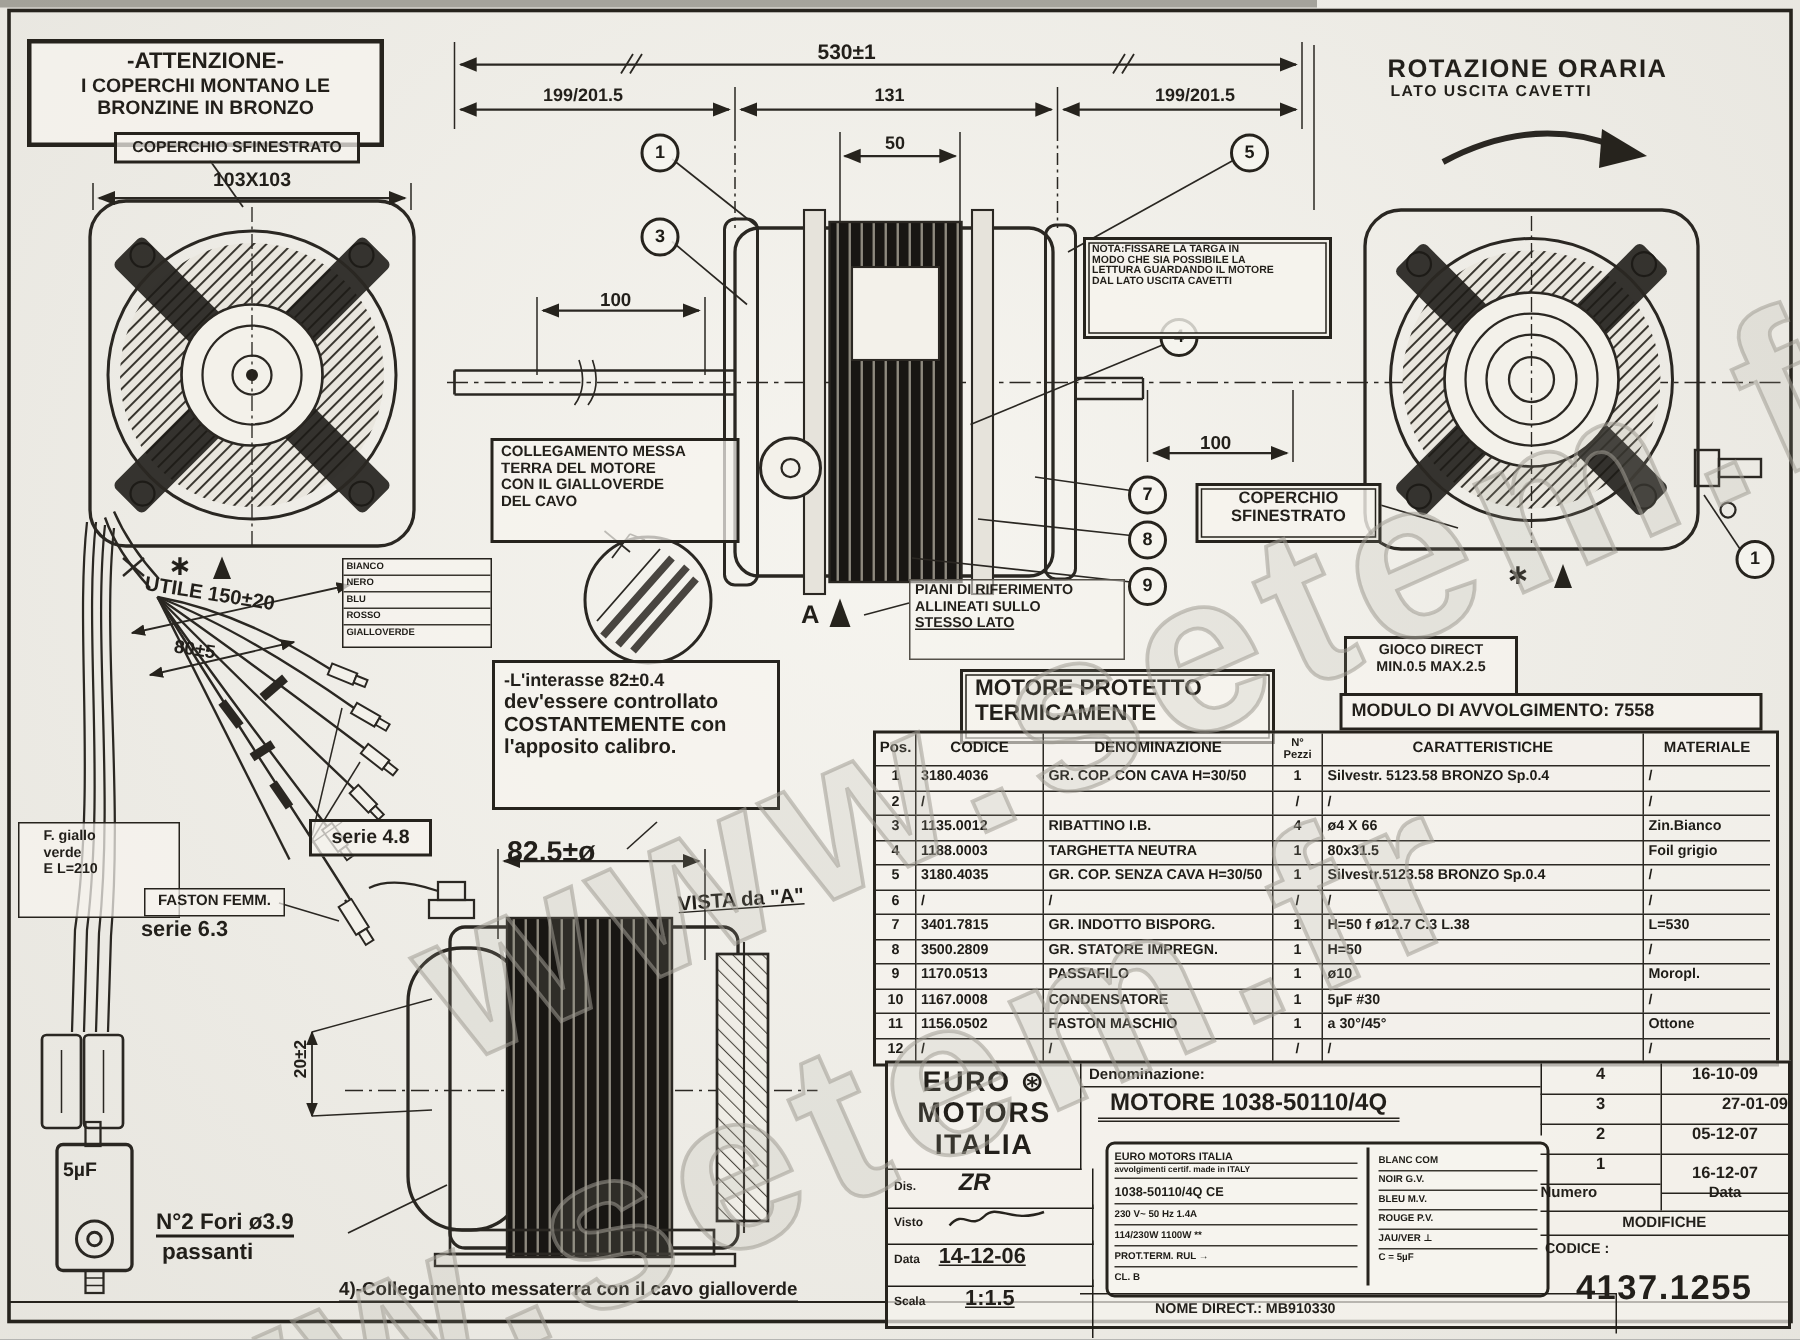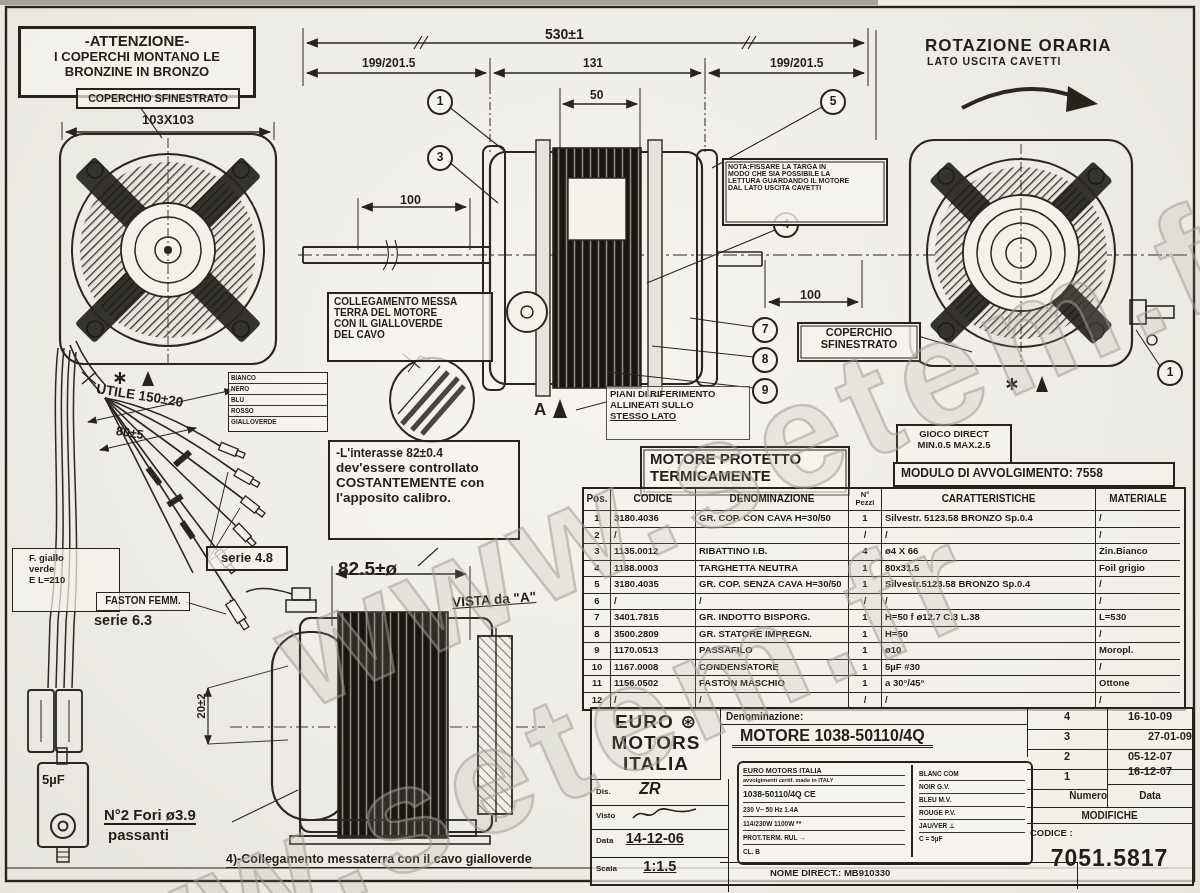--- a/index.html
+++ b/index.html
@@ -538,22 +538,22 @@
 
     <div class="cell" style="left:435px;top:0;width:165px;height:175px">
       <div style="position:absolute;left:80px;top:0;width:1.2px;height:98px;background:#26231d"></div>
       <div class="tt" style="position:absolute;left:0;top:1px;width:80px;text-align:center;font-size:11px;border-bottom:1px solid #26231d;height:19px">4</div>
       <div class="tt" style="position:absolute;left:81px;top:1px;width:84px;text-align:center;font-size:11px;border-bottom:1px solid #26231d;height:19px">16-10-09</div>
       <div class="tt" style="position:absolute;left:0;top:21px;width:80px;text-align:center;font-size:11px;border-bottom:1px solid #26231d;height:19px">3</div>
       <div class="tt" style="position:absolute;left:81px;top:21px;width:84px;text-align:right;font-size:11px;border-bottom:1px solid #26231d;height:19px">27-01-09</div>
       <div class="tt" style="position:absolute;left:0;top:41px;width:80px;text-align:center;font-size:11px;border-bottom:1px solid #26231d;height:19px">2</div>
       <div class="tt" style="position:absolute;left:81px;top:41px;width:84px;text-align:center;font-size:11px;border-bottom:1px solid #26231d;height:19px">05-12-07</div>
       <div class="tt" style="position:absolute;left:0;top:61px;width:80px;text-align:center;font-size:11px;border-bottom:1px solid #26231d;height:19px">1</div>
-      <div class="tt" style="position:absolute;left:81px;top:56px;width:84px;text-align:center;font-size:11px;border-bottom:1px solid #26231d;height:19px">16-12-07</div>
-      <div class="tt" style="position:absolute;left:0;top:81px;width:80px;text-align:right;font-size:10px;height:17px">Numero</div>
+      <div class="tt" style="position:absolute;left:81px;top:67px;width:84px;text-align:center;font-size:11px;border-bottom:1px solid #26231d;height:19px">16-12-07</div>
+      <div class="tt" style="position:absolute;left:0;top:81px;width:80px;text-align:left;font-size:10px;height:17px">Numero</div>
       <div class="tt" style="position:absolute;left:81px;top:81px;width:84px;text-align:center;font-size:10px;height:17px">Data</div>
       <div class="tt" style="position:absolute;left:0;top:98px;width:165px;text-align:center;font-size:10px;border-top:1px solid #26231d;border-bottom:1.5px solid #26231d;height:15px;line-height:15px">MODIFICHE</div>
       <div class="tt" style="position:absolute;left:3px;top:118px;font-size:9.5px">CODICE :</div>
-      <div class="tt" style="position:absolute;left:0;top:136px;width:165px;text-align:center;font-size:23px;letter-spacing:1px">7051.5817</div>
+      <div class="tt" style="position:absolute;left:0;top:136px;width:165px;text-align:center;font-size:23px;letter-spacing:1px">4137.1255</div>
     </div>
   </div>
 
 </div>
 
 </body></html>

